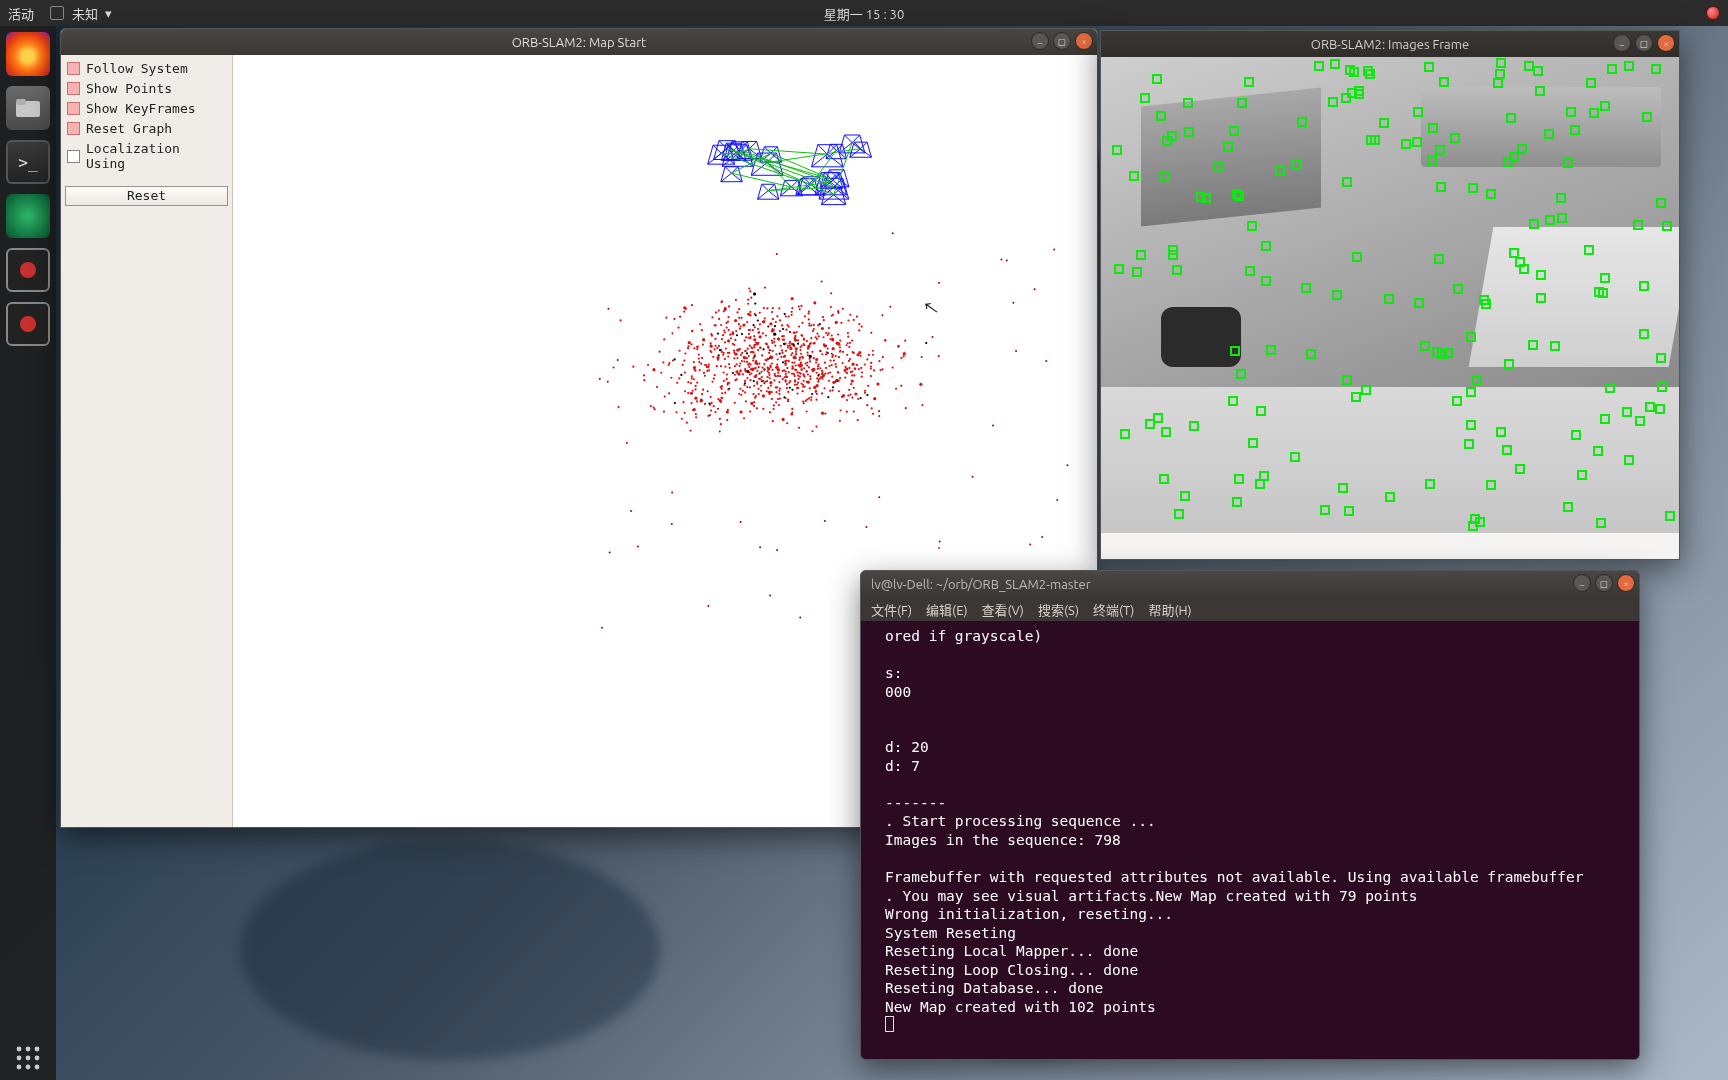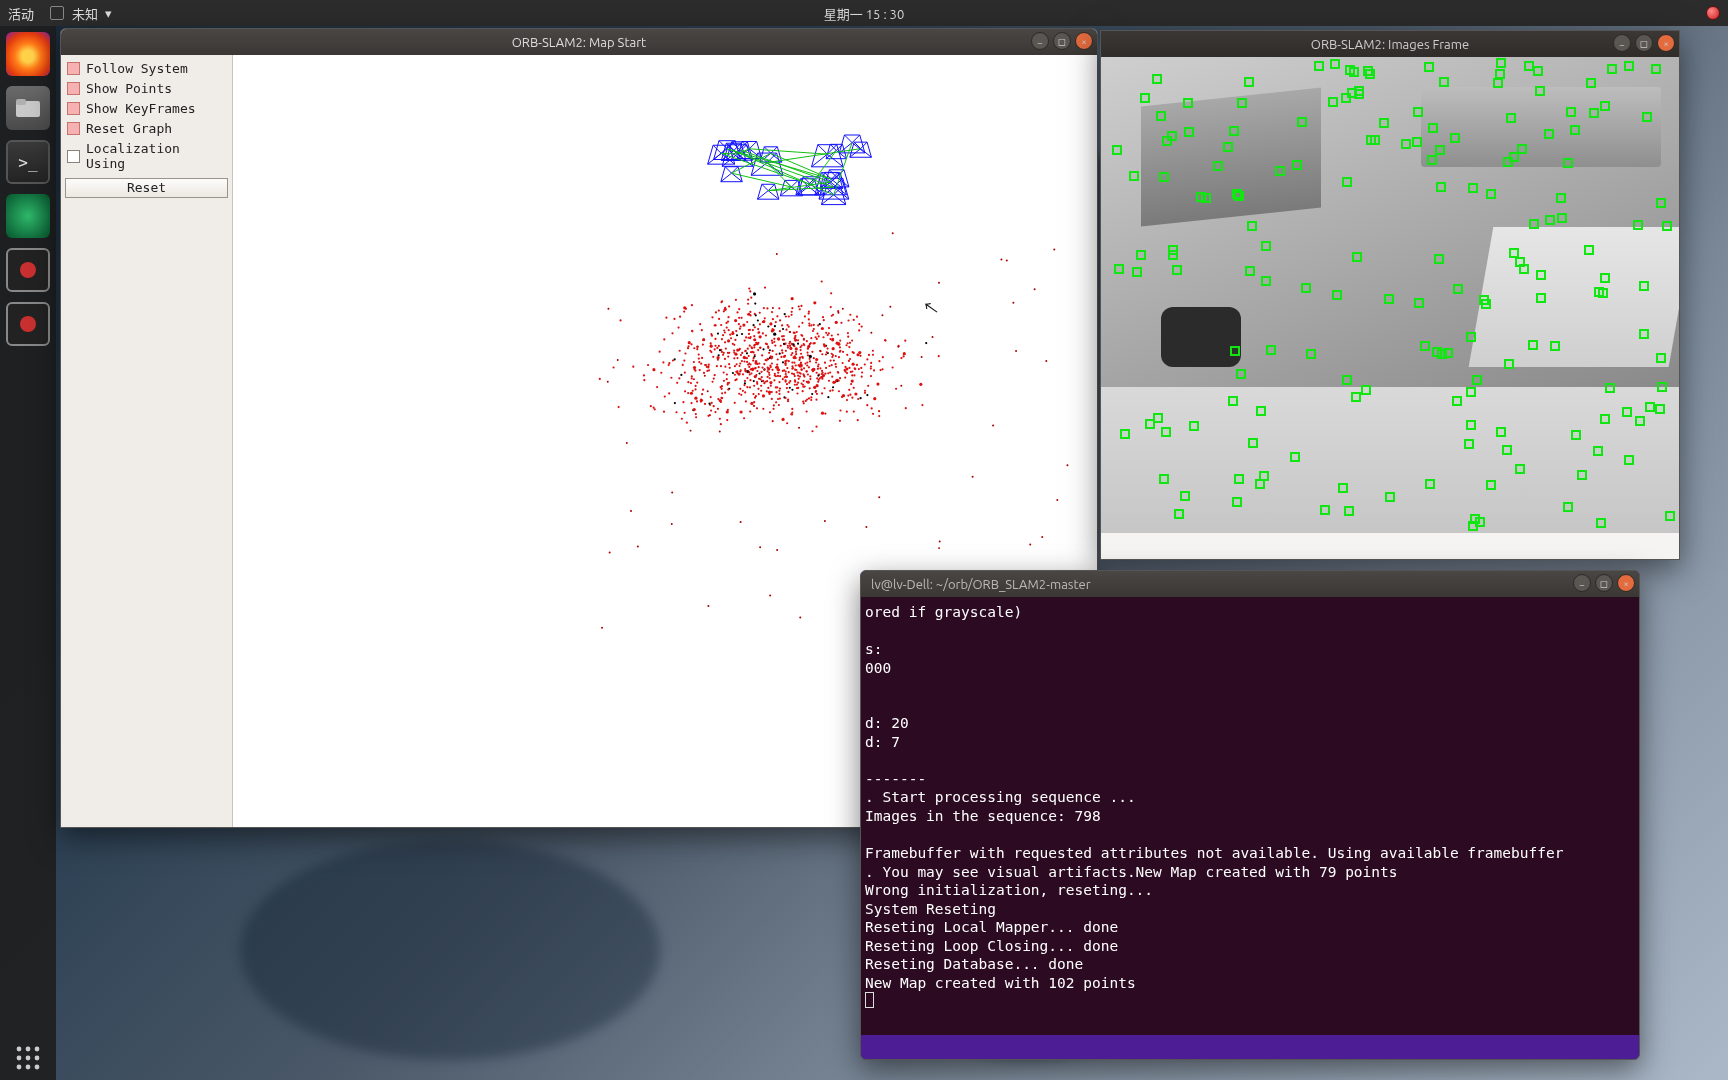--- a/index.html
+++ b/index.html
@@ -61,41 +61,41 @@
   width:172px;background:#f0ede9;border-right:1px solid #c9c3bc;
   padding:4px 4px;display:flex;flex-direction:column;gap:1px;
   font-family:"DejaVu Sans Mono",monospace;font-size:13px;color:#222;
 }
 .chk{display:flex;align-items:center;gap:6px;padding:2px 2px}
 .chk .box{
   width:13px;height:13px;border:1px solid #8a837b;background:#fff;display:inline-block;position:relative;flex:none;
 }
 .chk .box.on{background:#f6b1b1;border-color:#c97070}
 .reset-btn{
-  margin-top:4px;height:20px;border:1px solid #9a938b;background:linear-gradient(#fdfcfa,#ece8e2);
+  margin-top:12px;height:20px;border:1px solid #9a938b;background:linear-gradient(#fdfcfa,#ece8e2);
   text-align:center;line-height:18px;cursor:pointer;
 }
 .canvas3d{flex:1;background:#fff;position:relative}
 .canvas3d .cursor{position:absolute;left:690px;top:240px;font-size:16px;color:#111;transform:rotate(-10deg)}
 .frame-win{left:1100px;top:30px;width:580px;height:530px;border-radius:0}
 .frame-win .titlebar{background:linear-gradient(#3b3734,#2f2c29)}
 .frame-img{position:relative;width:100%;height:calc(100% - 26px - 26px);background:linear-gradient(160deg,#cfcfcf,#9a9a9a 60%,#777 100%);overflow:hidden}
 .statusbar{
   height:26px;background:#000;color:#fff;font-family:"DejaVu Sans Mono",monospace;
   font-size:14px;display:flex;align-items:center;padding:0 8px;letter-spacing:.3px
 }
 .term-win{left:860px;top:570px;width:780px;height:490px;background:#4c1d95;border-radius:6px}
 .term-win .titlebar{background:linear-gradient(#4a4643,#3b3734);justify-content:flex-start;padding-left:10px;color:#bdb8b3}
 .menubar{
   height:24px;background:#3b3734;color:#d6d1cb;display:flex;align-items:center;
   gap:14px;padding:0 10px;font-size:13px
 }
 .term-body{
   background:#2c0a22;color:#fff;font-family:"DejaVu Sans Mono","Courier New",monospace;
-  font-size:14.5px;line-height:1.28;padding:6px 4px;white-space:pre;overflow:hidden;
+  font-size:14.5px;line-height:1.28;padding:6px 24px;white-space:pre;overflow:hidden;
   height:calc(100% - 26px - 24px)
 }
 .term-body .caret{display:inline-block;width:9px;height:16px;border:1px solid #ddd;vertical-align:-2px}
 .feat{position:absolute;width:10px;height:10px;border:2px solid #12e612;background:rgba(0,255,0,.05)}
 .keyframe{fill:none;stroke:#1010ff;stroke-width:1}
 .edge{stroke:#10c010;stroke-width:1}
 </style>
 </head>
 <body>
 
@@ -1379,20 +1379,28 @@
 
 <div class="window term-win">
   <div class="titlebar">
     <span>lv@lv-Dell: ~/orb/ORB_SLAM2-master</span>
     <div class="winbtns">
       <span class="winbtn">‒</span>
       <span class="winbtn">◻</span>
       <span class="winbtn close">×</span>
     </div>
   </div>
+  <div class="menubar">
+    <span>文件(F)</span>
+    <span>编辑(E)</span>
+    <span>查看(V)</span>
+    <span>搜索(S)</span>
+    <span>终端(T)</span>
+    <span>帮助(H)</span>
+  </div>
   <div class="term-body" id="term-body">ored if grayscale)
 
 s:
 000
 
 
 d: 20
 d: 7
 
 -------

